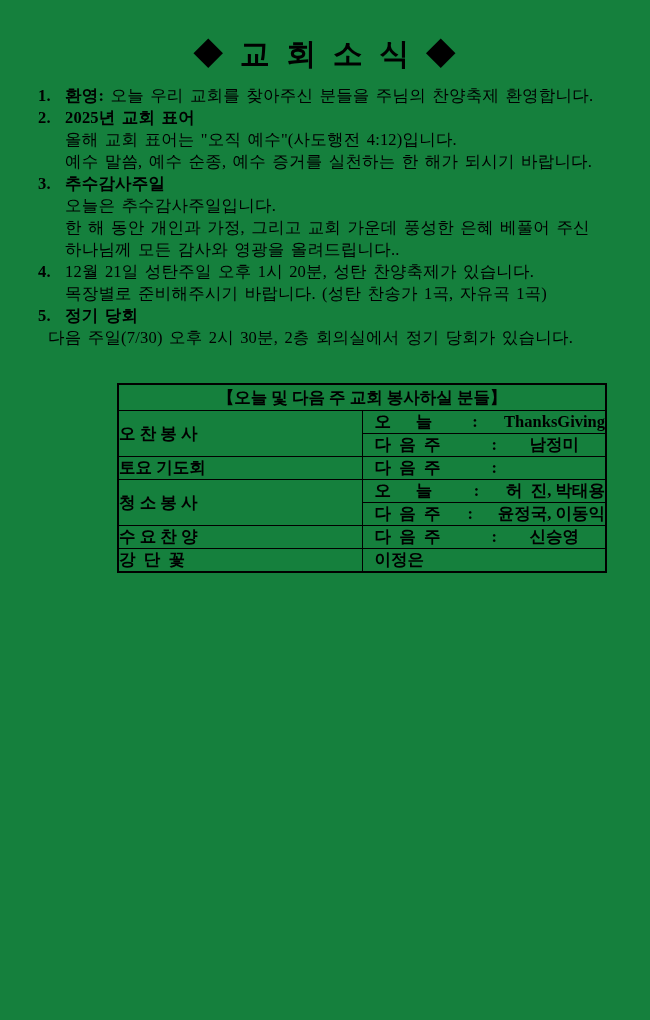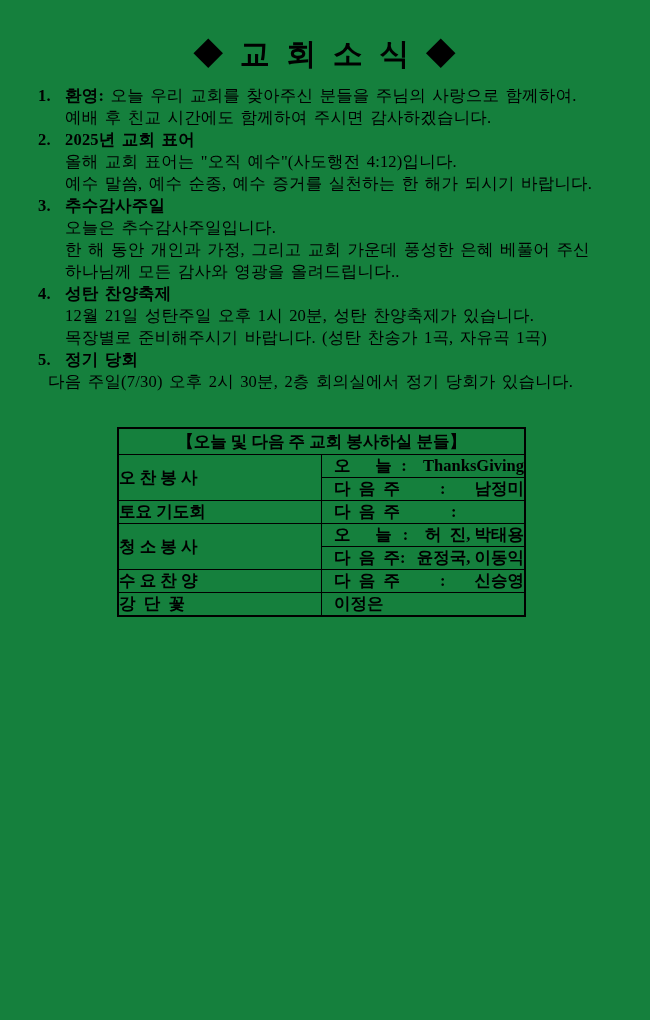--- a/index.html
+++ b/index.html
@@ -51,21 +51,21 @@
   }
   .bold {
     font-weight: bold;
   }
   .dedent {
     margin-left: -17px;
   }
   .service-table {
     margin: 34px 0 0 117px;
     border-collapse: collapse;
-    width: 409px;
+    width: 490px;
     table-layout: fixed;
     font-size: 16.5px;
     font-weight: bold;
     border: 2px solid #000;
     padding-left: 8px;
   }
   .service-table td {
     border: 1.5px solid #000;
     padding: 0;
     vertical-align: middle;
@@ -109,42 +109,40 @@
 <body>
 
 <div class="page">
 
   <h1 class="doc-title">◆ 교 회 소 식 ◆</h1>
 
   <ol class="notices">
 
     <li class="notice">
       <span class="num">1.</span>
-      <div class="line"><span class="bold">환영:</span> <span>오늘 우리 교회를 찾아주신 분들을 주님의 사랑으로 함께하여.</span></div>
-      <div class="line">예배 후 친교 시간에도 함께하여 주시면 감사하겠습니다.</div>
+      <div class="line"><span class="bold">환영:</span> <span>오늘 우리 교회를 찾아주신 분들을 주님의 찬양축제 환영합니다.</span></div>
     </li>
 
     <li class="notice">
       <span class="num">2.</span>
       <div class="line bold">2025년 교회 표어</div>
       <div class="line">올해 교회 표어는 "오직 예수"(사도행전 4:12)입니다.</div>
       <div class="line">예수 말씀, 예수 순종, 예수 증거를 실천하는 한 해가 되시기 바랍니다.</div>
     </li>
 
     <li class="notice">
       <span class="num">3.</span>
       <div class="line bold">추수감사주일</div>
       <div class="line">오늘은 추수감사주일입니다.</div>
       <div class="line">한 해 동안 개인과 가정, 그리고 교회 가운데 풍성한 은혜 베풀어 주신</div>
       <div class="line">하나님께 모든 감사와 영광을 올려드립니다..</div>
     </li>
 
     <li class="notice">
       <span class="num">4.</span>
-      <div class="line bold">성탄 찬양축제</div>
       <div class="line">12월 21일 성탄주일 오후 1시 20분, 성탄 찬양축제가 있습니다.</div>
       <div class="line">목장별로 준비해주시기 바랍니다. (성탄 찬송가 1곡, 자유곡 1곡)</div>
     </li>
 
     <li class="notice">
       <span class="num">5.</span>
       <div class="line bold">정기 당회</div>
       <div class="line dedent">다음 주일(7/30) 오후 2시 30분, 2층 회의실에서 정기 당회가 있습니다.</div>
     </li>
 

